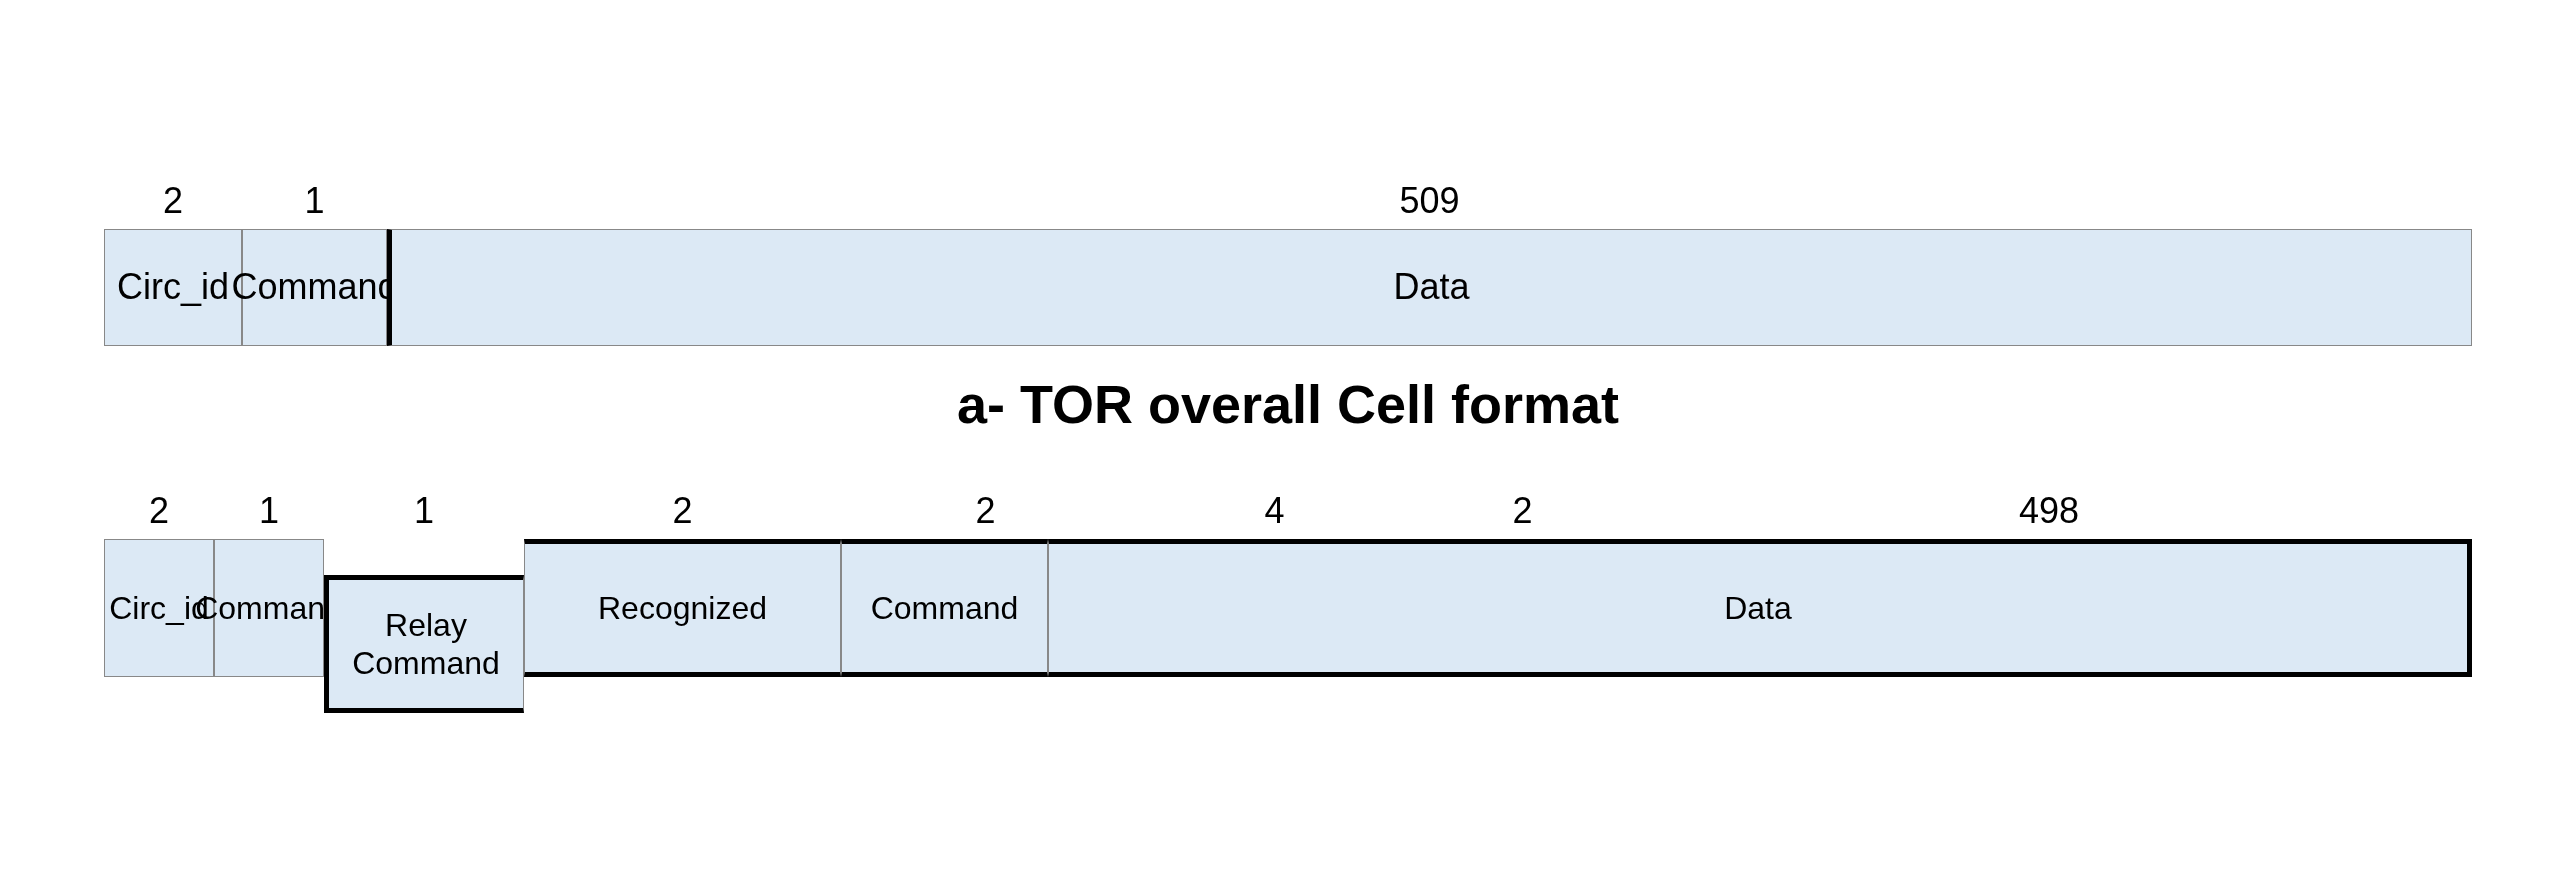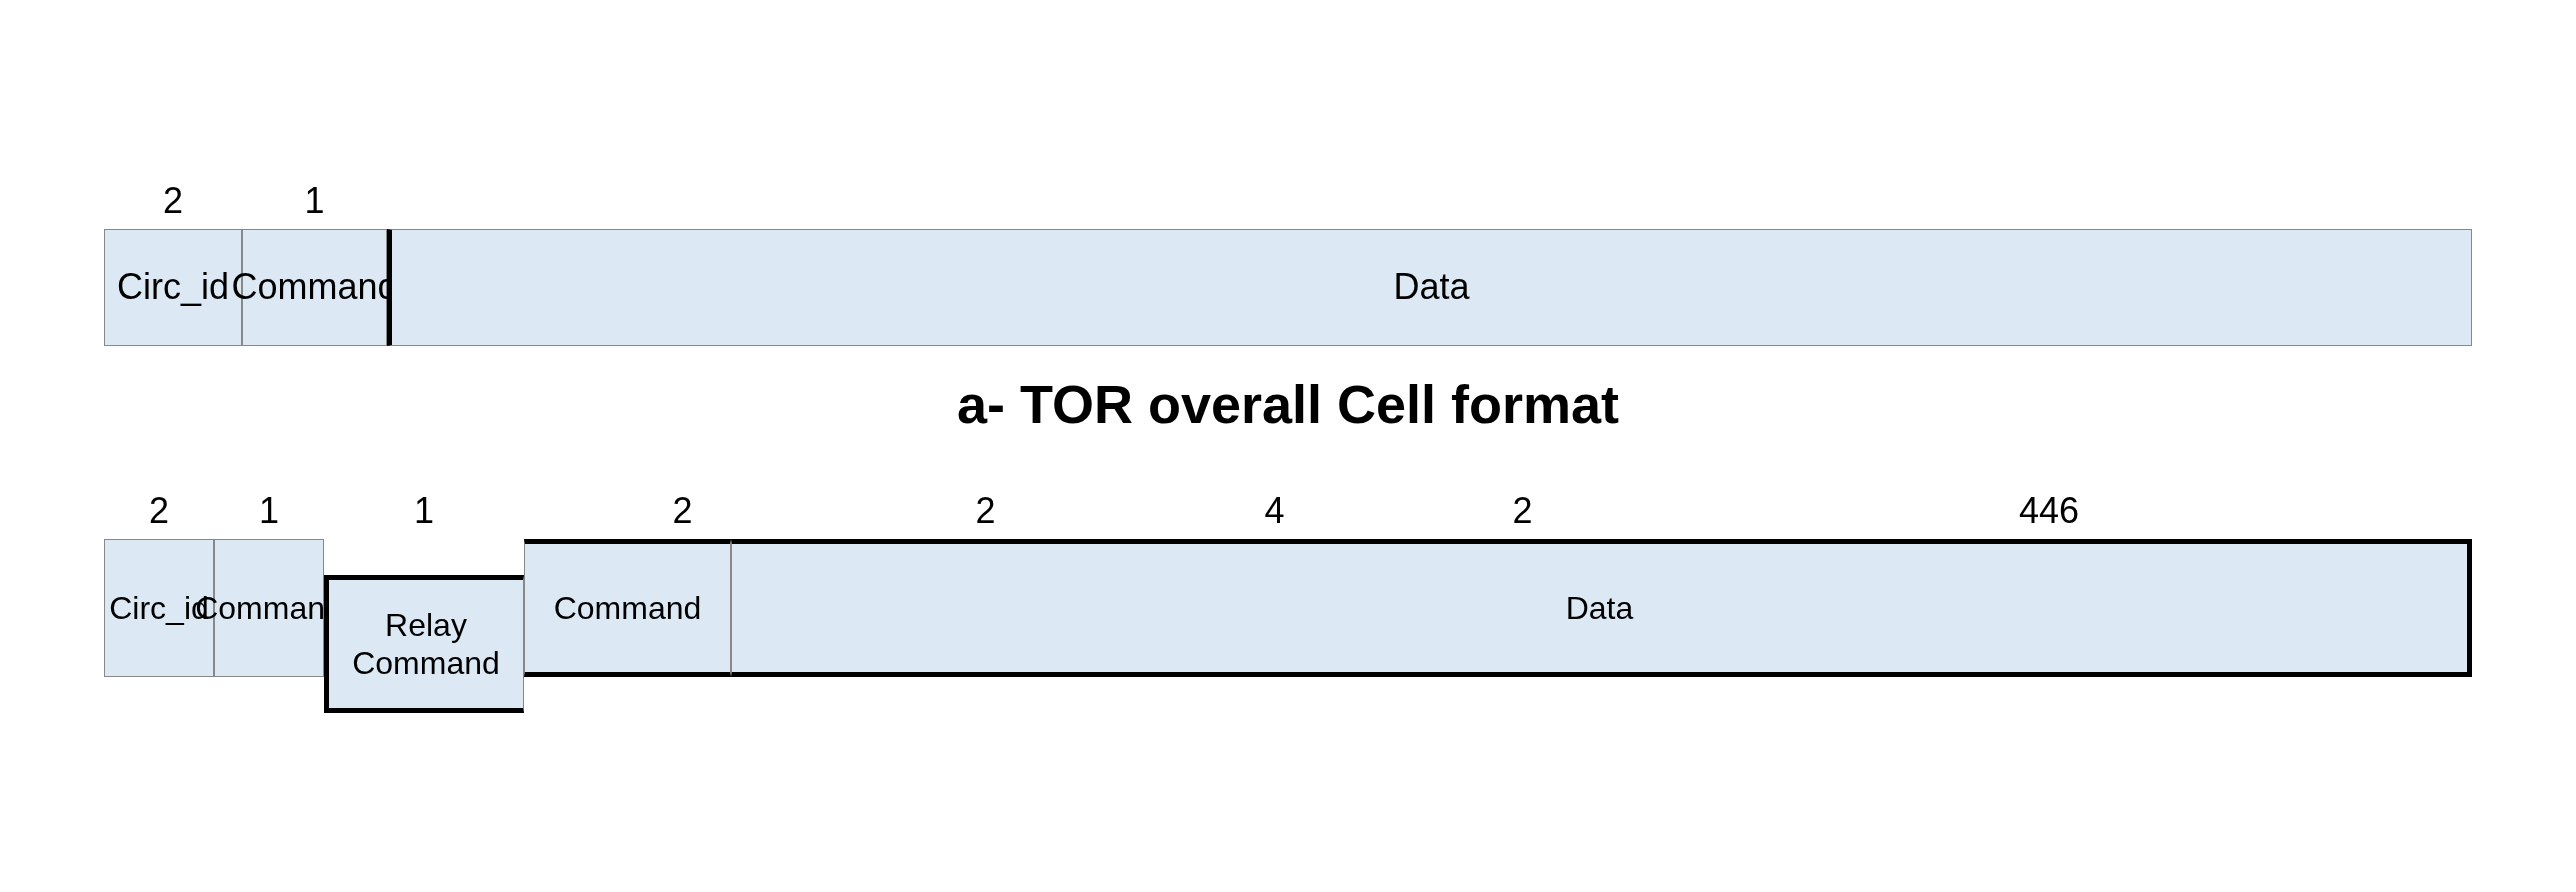--- a/index.html
+++ b/index.html
@@ -138,20 +138,21 @@
 </head>
 <body>
 
 <div class="main-container">
 
   <div class="section">
 
     <div class="bit-labels">
       <div class="bit-label top-circ-width">2</div>
       <div class="bit-label top-cmd-width">1</div>
+      <div class="bit-label top-data-width">509</div>
     </div>
 
     <div class="cell-row">
       <div class="cell top-circ-width">Circ_id</div>
       <div class="cell top-cmd-width">Command</div>
       <div class="cell top-data-width cell-thick-left">Data</div>
     </div>
 
     <div class="caption">a- TOR overall Cell format</div>
   </div>
@@ -159,32 +160,33 @@
   <div class="section">
 
     <div class="bit-labels">
       <div class="bit-label bot-circ-width">2</div>
       <div class="bit-label bot-cmd-width">1</div>
       <div class="bit-label bot-relay-cmd-width">1</div>
       <div class="bit-label bot-recognized-width">2</div>
       <div class="bit-label bot-stream-width">2</div>
       <div class="bit-label bot-integrity-width">4</div>
       <div class="bit-label bot-length-width">2</div>
-      <div class="bit-label bot-data-width">446</div>
+      <div class="bit-label bot-data-width">498</div>
     </div>
 
     <div class="cell-row">
 
       <div class="cell-bot bot-circ-width cell-normal">Circ_id</div>
 
       <div class="cell-bot bot-cmd-width cell-normal">Command</div>
 
       <div class="cell-bot bot-relay-cmd-width cell-thick-wrap-left" style="white-space: pre-line; margin-top: 36px;">Relay
 Command</div>
 
+      <div class="cell-bot bot-recognized-width cell-thick-wrap-mid">Recognized</div>
 
 
 
       <div class="cell-bot bot-length-width cell-thick-wrap-mid">Command</div>
 
       <div class="cell-bot bot-data-width cell-thick-wrap-right">Data</div>
     </div>
 
   </div>
 

